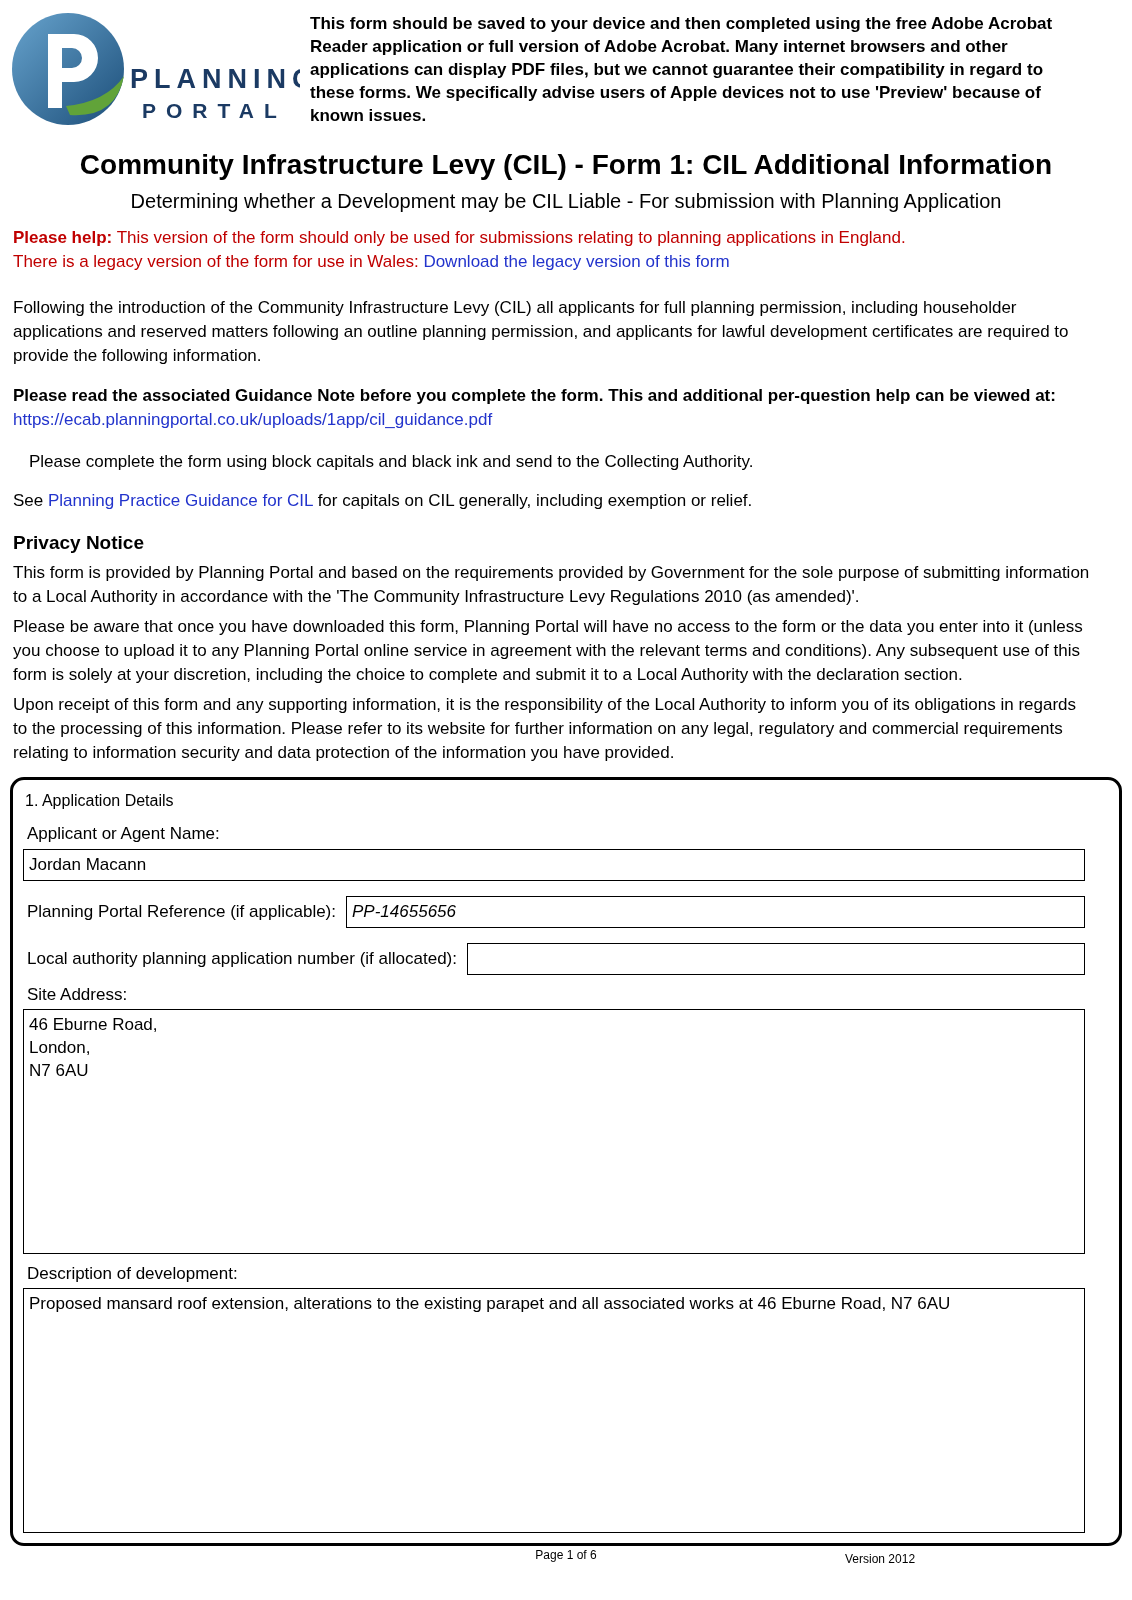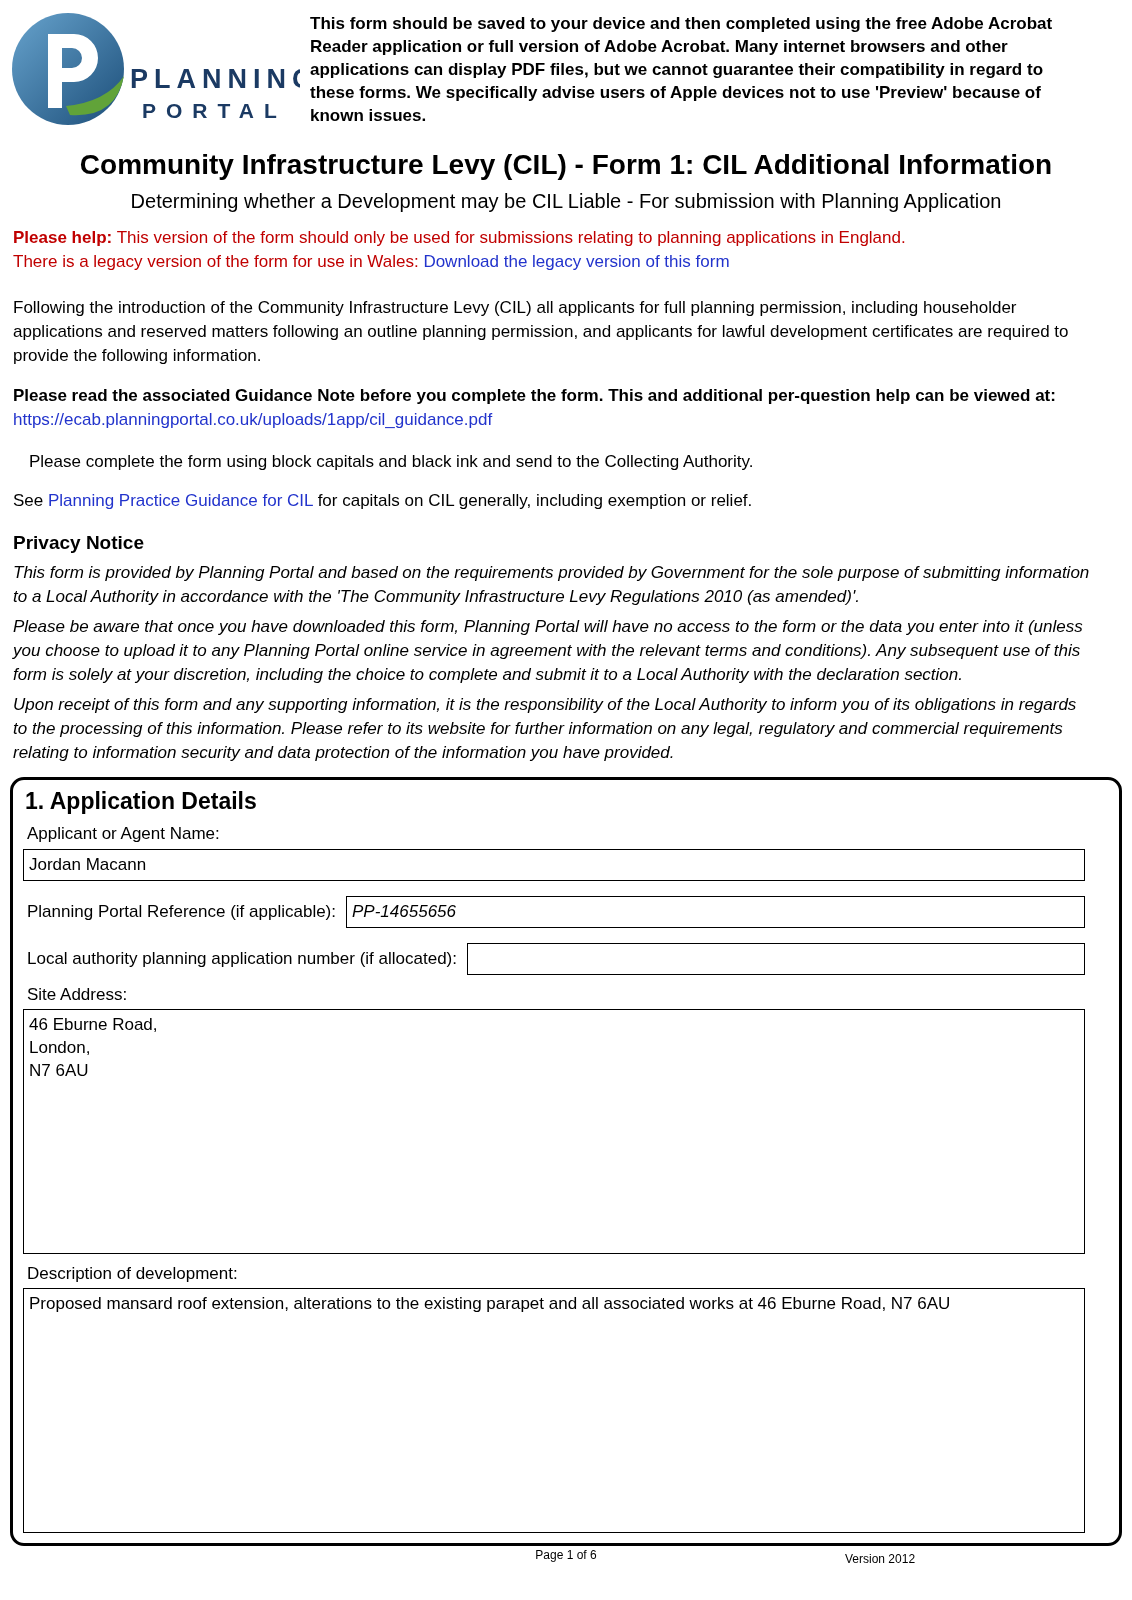--- a/index.html
+++ b/index.html
@@ -20,24 +20,24 @@
   .bold { font-weight:bold; }
   .link { color:#2233cc; text-decoration:none; cursor:pointer; }
 
   .para { font-size:17px; line-height:24px; }
   .intro { margin-top:22px; }
   .guidance { margin-top:16px; }
   .complete { margin-top:18px;margin-left:16px; }
   .see-line { margin-top:15px; }
 
   .privacy-heading { font-size:19px; font-weight:bold; line-height:25px; margin-top:17px; }
-  .privacy-p { margin-top:6px;font-style:italic; }
+  .privacy-p { margin-top:6px; }
 
   .app-box { margin:12px 10px 0 10px; border:3px solid #000; border-radius:14px; padding:8px 34px 10px 10px; }
-  .box-heading { font-size:23px; font-weight:bold; line-height:26px; margin-left:2px; }
+  .box-heading { font-size:16px; font-weight:normal; line-height:26px; margin-left:2px; }
   .field-label { font-size:17px; line-height:20px; margin:10px 0 0 4px; }
   .input { border:1px solid #000; background:#fff; height:32px; display:flex; align-items:center; padding:0 5px; font-size:17px; margin-top:5px; }
   .row { display:flex; align-items:center; margin-top:15px; }
   .row .field-label { margin:0 10px 0 4px; white-space:nowrap; }
   .row .input { flex:1; margin-top:0;font-style:italic; }
   .textarea { border:1px solid #000; background:#fff; height:245px; padding:3px 5px; font-size:17px; line-height:23px; margin-top:4px; overflow:hidden; }
   .pre { white-space:pre-line; }
 
   .footer-page { position:absolute; top:1548px; left:0; width:100%; text-align:center; font-size:12px; }
   .footer-version { position:absolute; top:1552px; left:845px; font-size:12px; }

